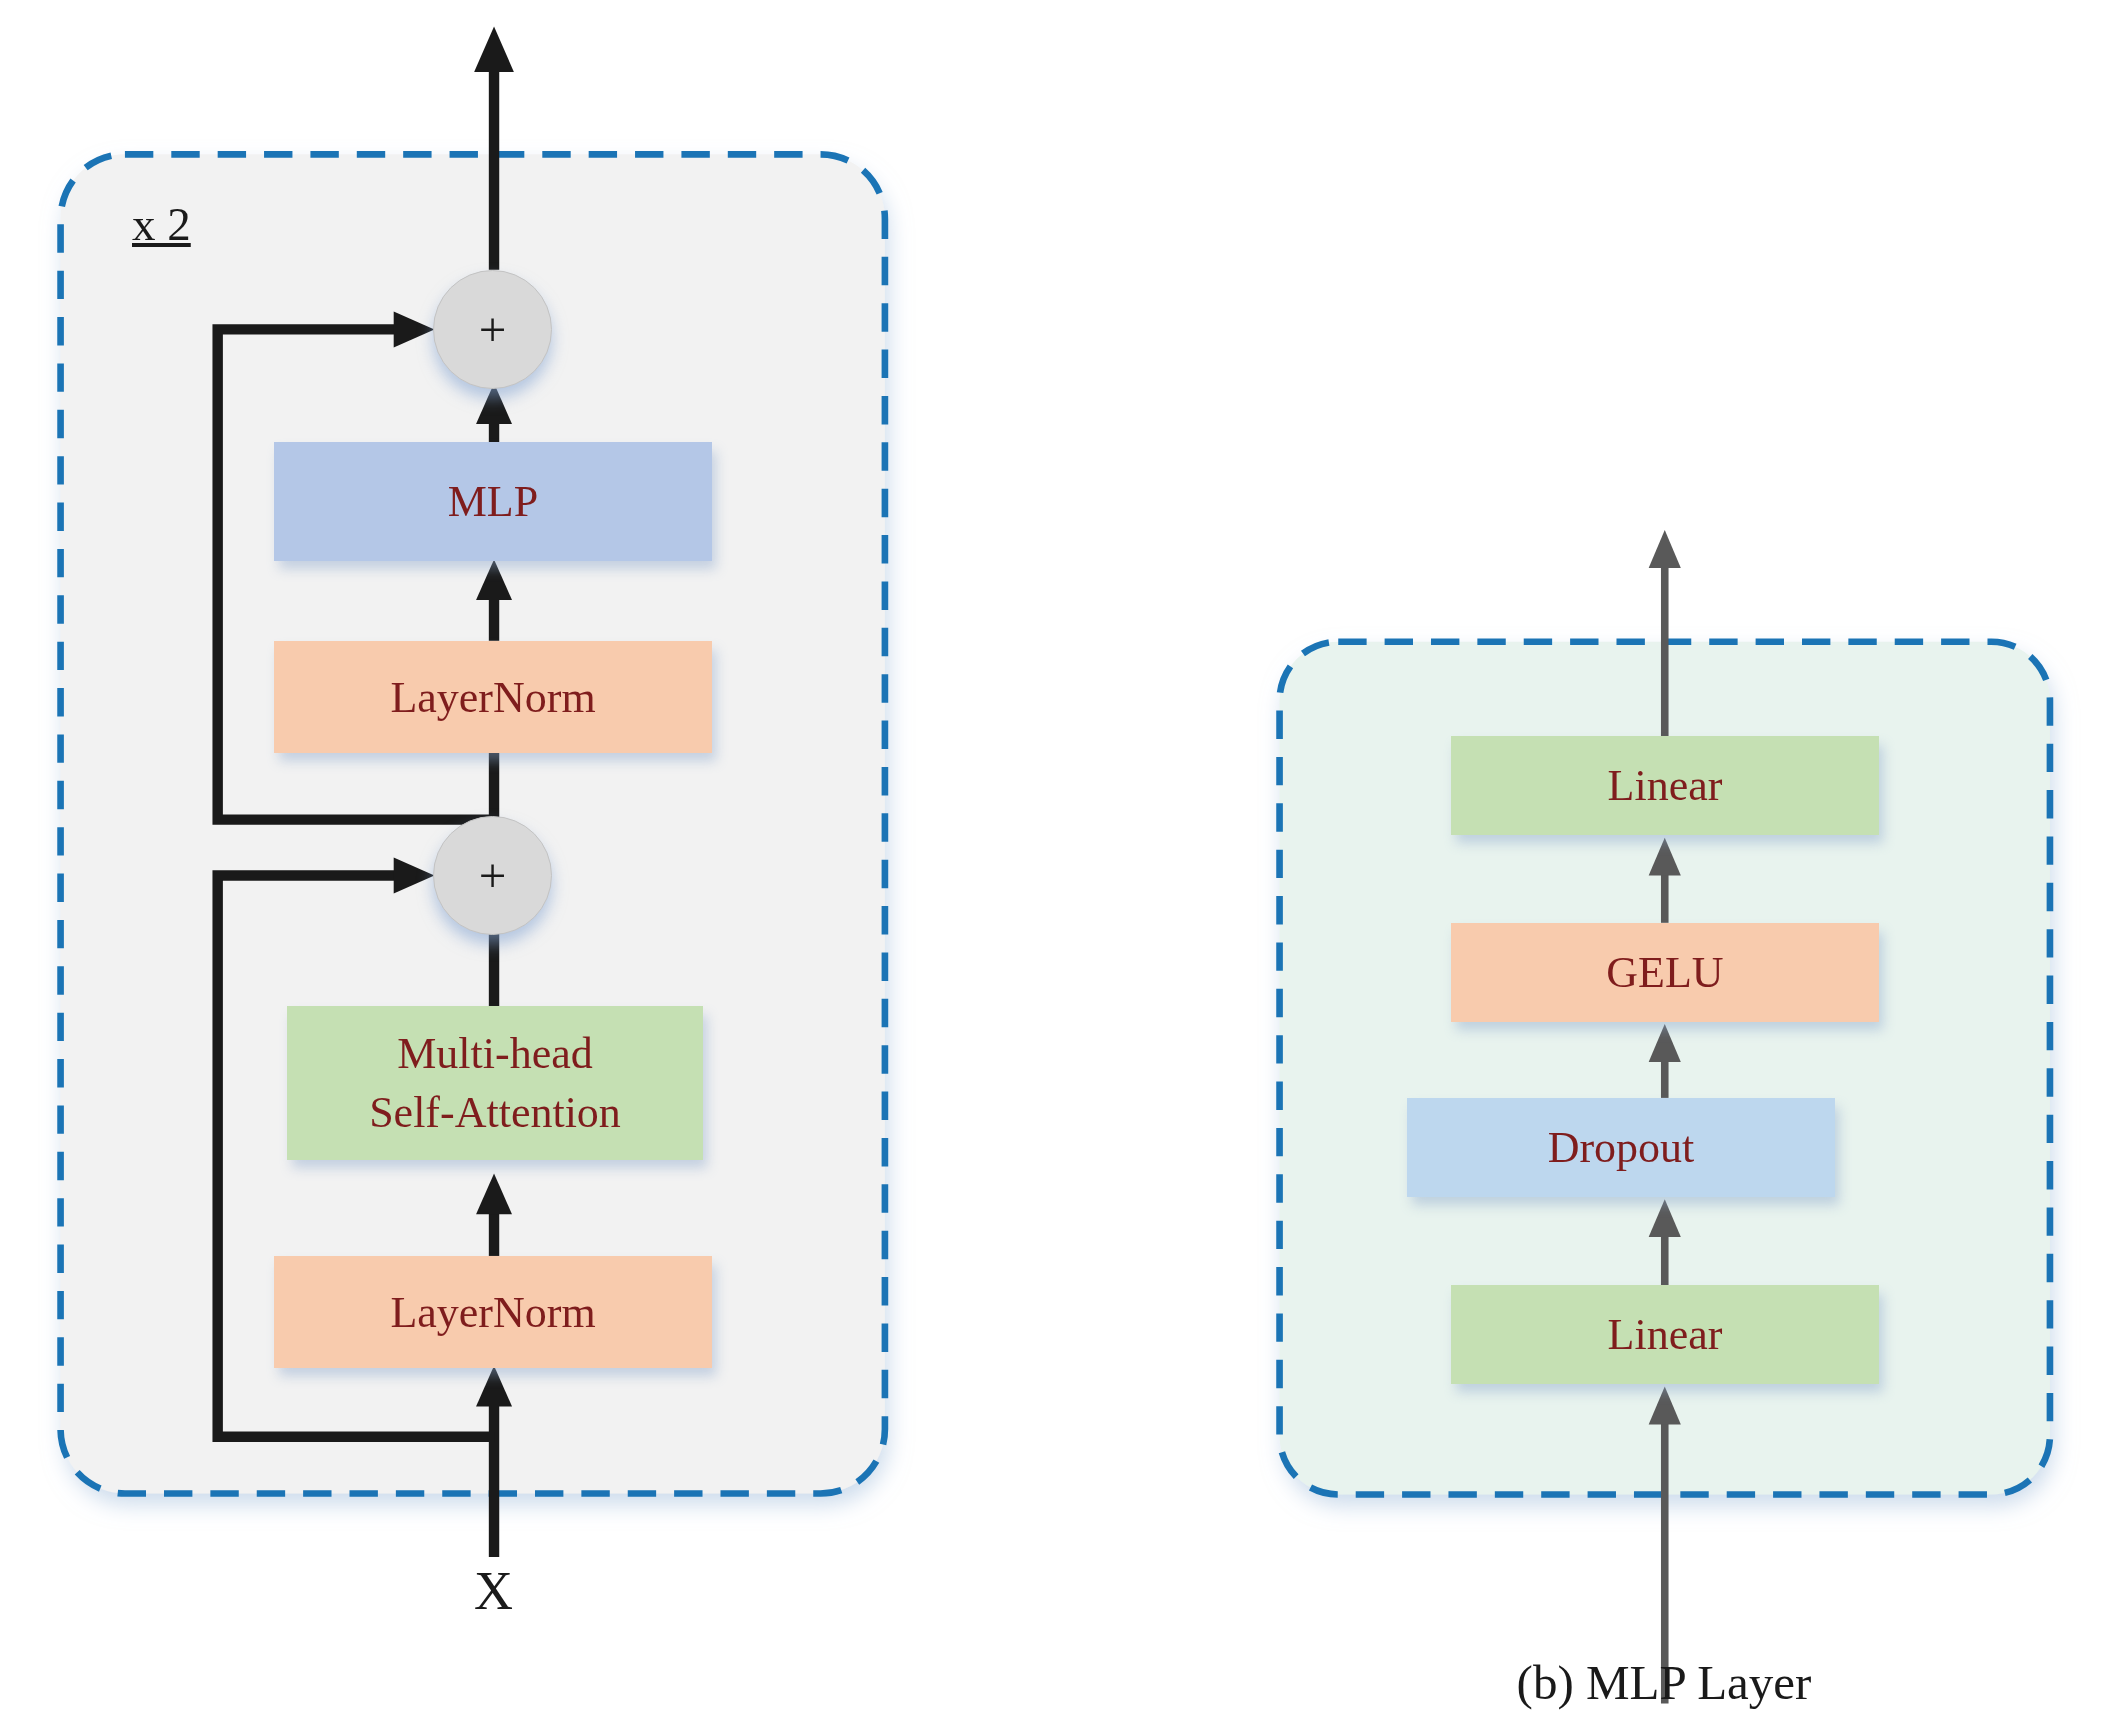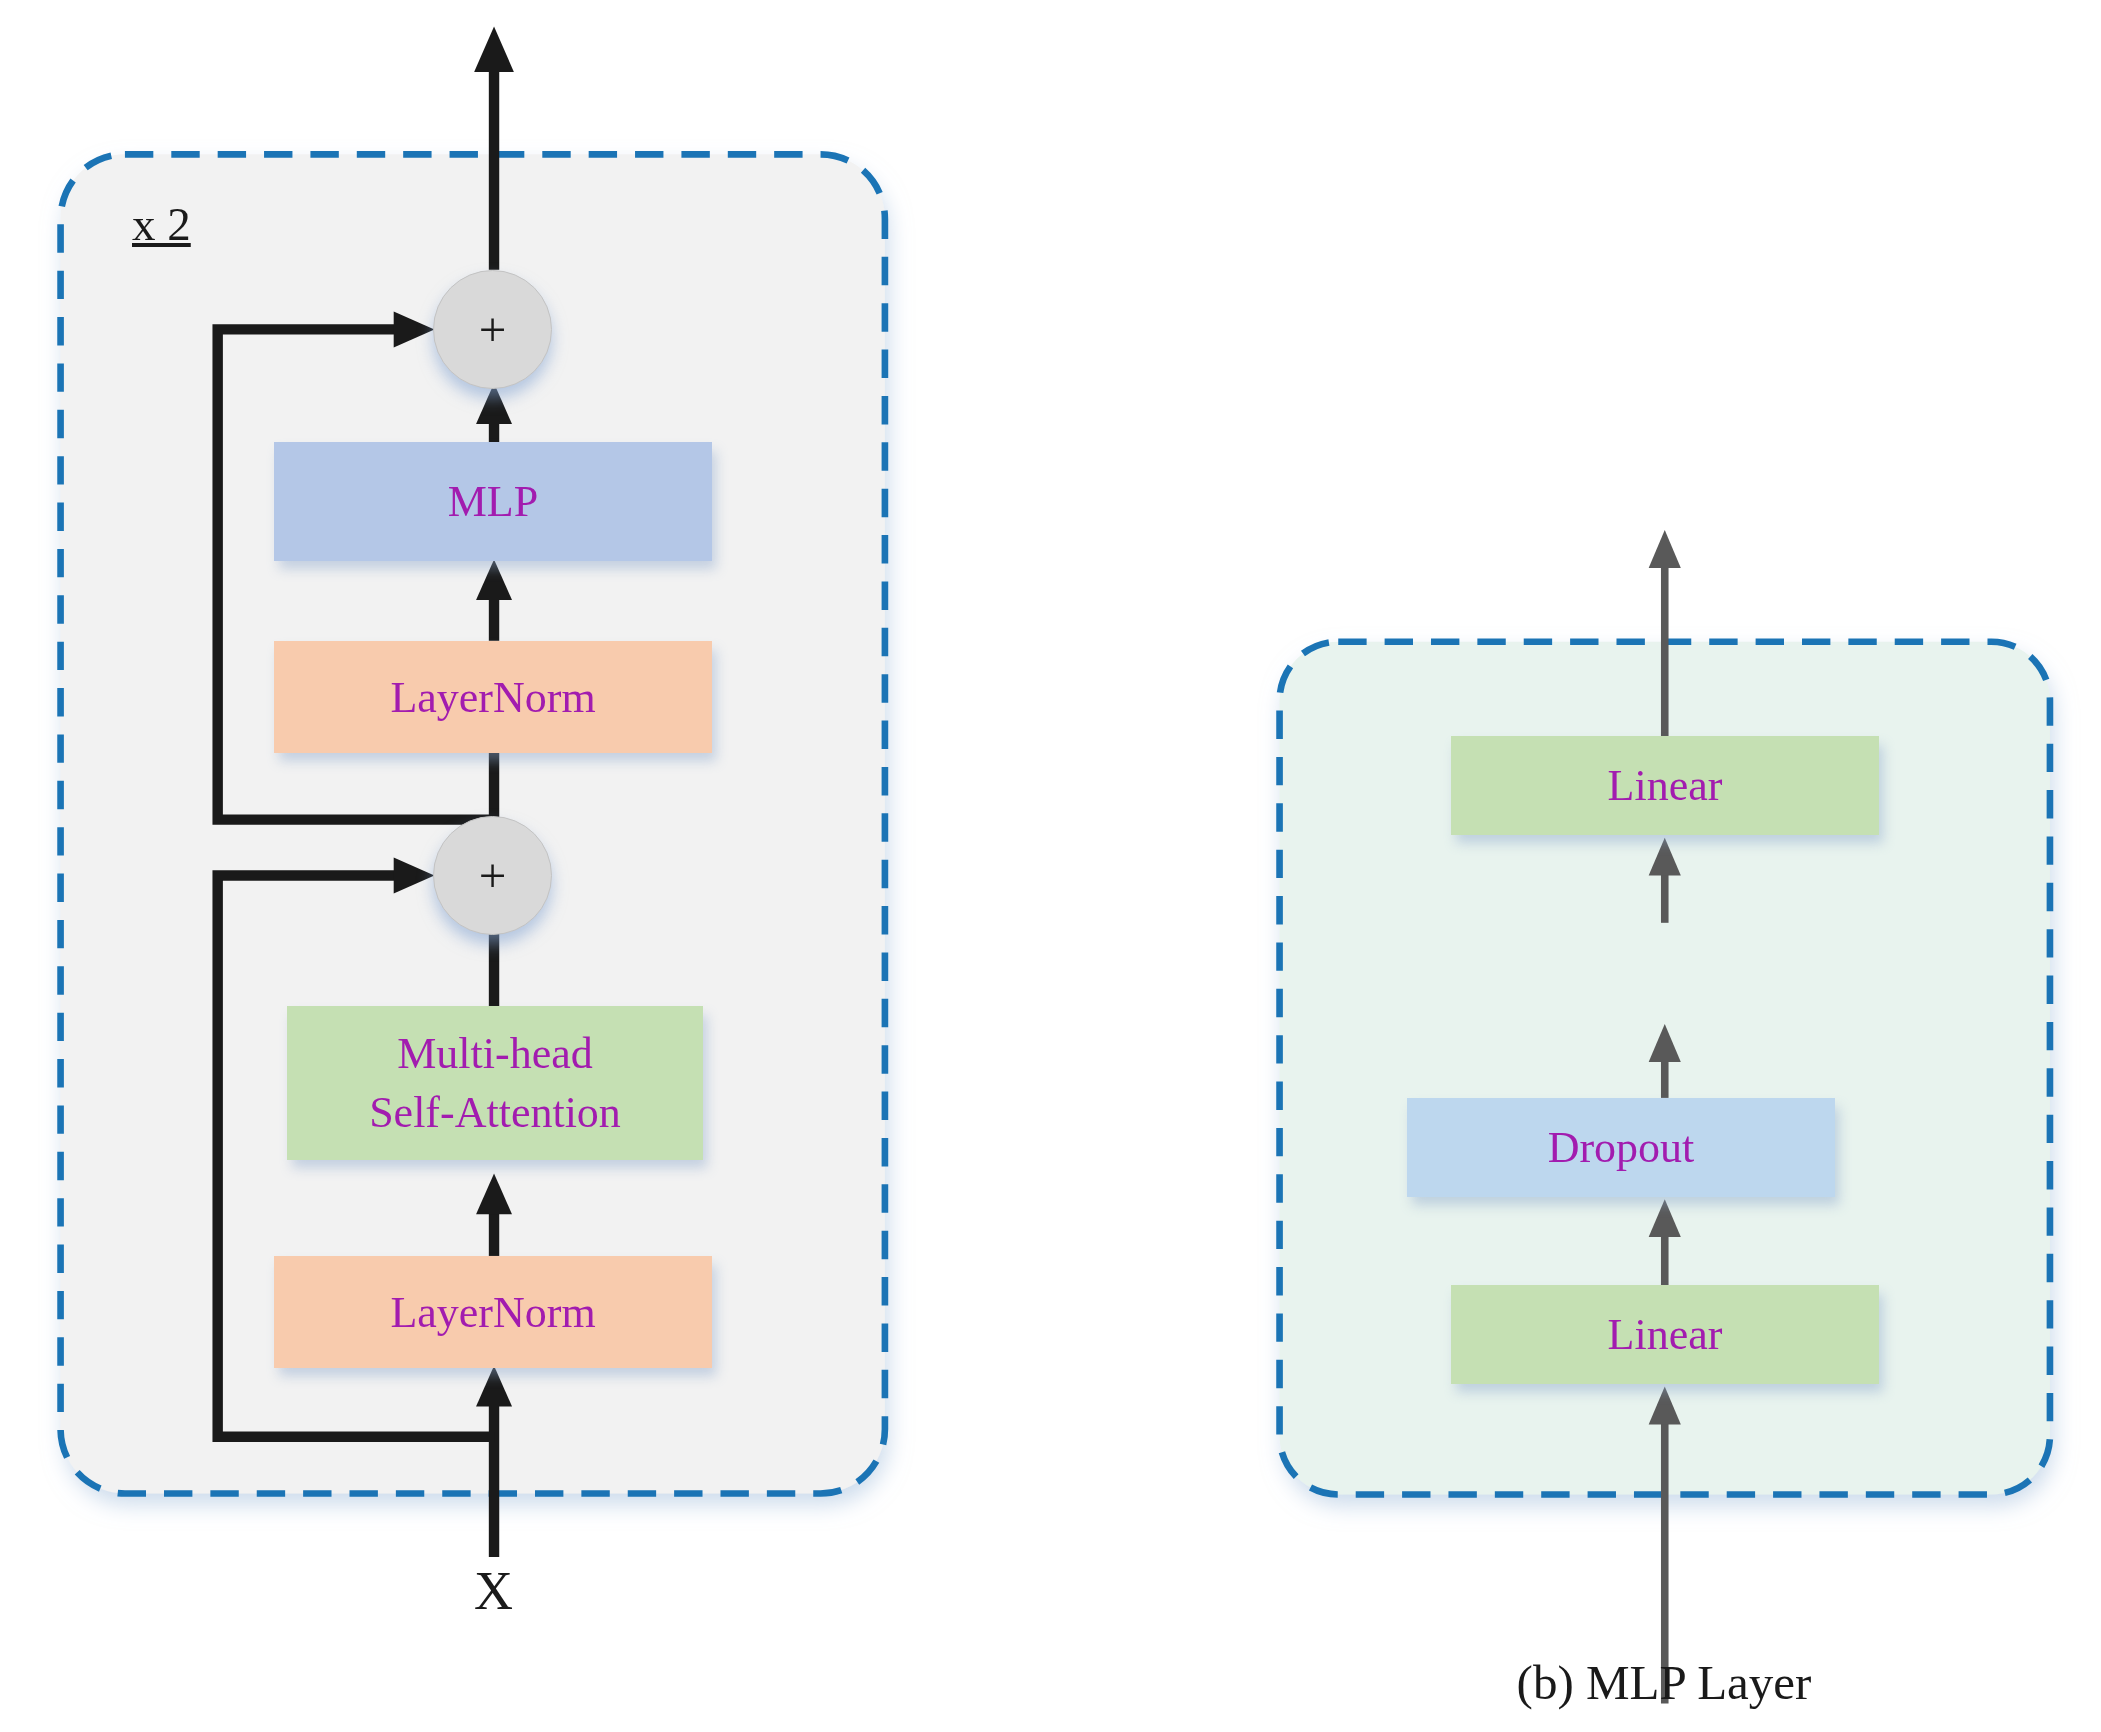--- a/index.html
+++ b/index.html
@@ -11,21 +11,21 @@
     font-family:"Liberation Serif","DejaVu Serif",serif;
     color:#1a1a1a;
   }
   svg.layer{position:absolute;left:0;top:0;}
   .block{
     position:absolute;
     display:flex;align-items:center;justify-content:center;
     text-align:center;
     font-size:44px;
     line-height:59px;
-    color:#a21caf;
+    color:#7f1d1d;
     box-shadow:4.7px 8.5px 11.4px rgba(140,166,205,.45);
   }
   .node{
     position:absolute;
     width:119px;height:119px;
     border-radius:50%;
     border:1.9px solid #c3c3c3;
     box-sizing:border-box;
     display:flex;align-items:center;justify-content:center;
     font-size:49px;font-weight:400;
@@ -121,20 +121,23 @@
     <span>LayerNorm</span>
   </div>
 
   <div class="lbl input-lbl" style="left:399px;top:1560px;">X</div>
 
 
   <div class="block" style="left: 1451px; top: 736px; width: 428px; height: 99px; background: rgb(197, 224, 179);">
     <span>Linear</span>
   </div>
 
+  <div class="block" style="left: 1451px; top: 923px; width: 428px; height: 99px; background: rgb(248, 203, 173);">
+    <span>GELU</span>
+  </div>
 
   <div class="block" style="left: 1407px; top: 1098px; width: 428px; height: 99px; background: rgb(189, 215, 238);">
     <span>Dropout</span>
   </div>
 
   <div class="block" style="left: 1451px; top: 1285px; width: 428px; height: 99px; background: rgb(197, 224, 179);">
     <span>Linear</span>
   </div>
 
   <div class="lbl caption" style="left:1333px;top:1654px;">(b) MLP Layer</div>

